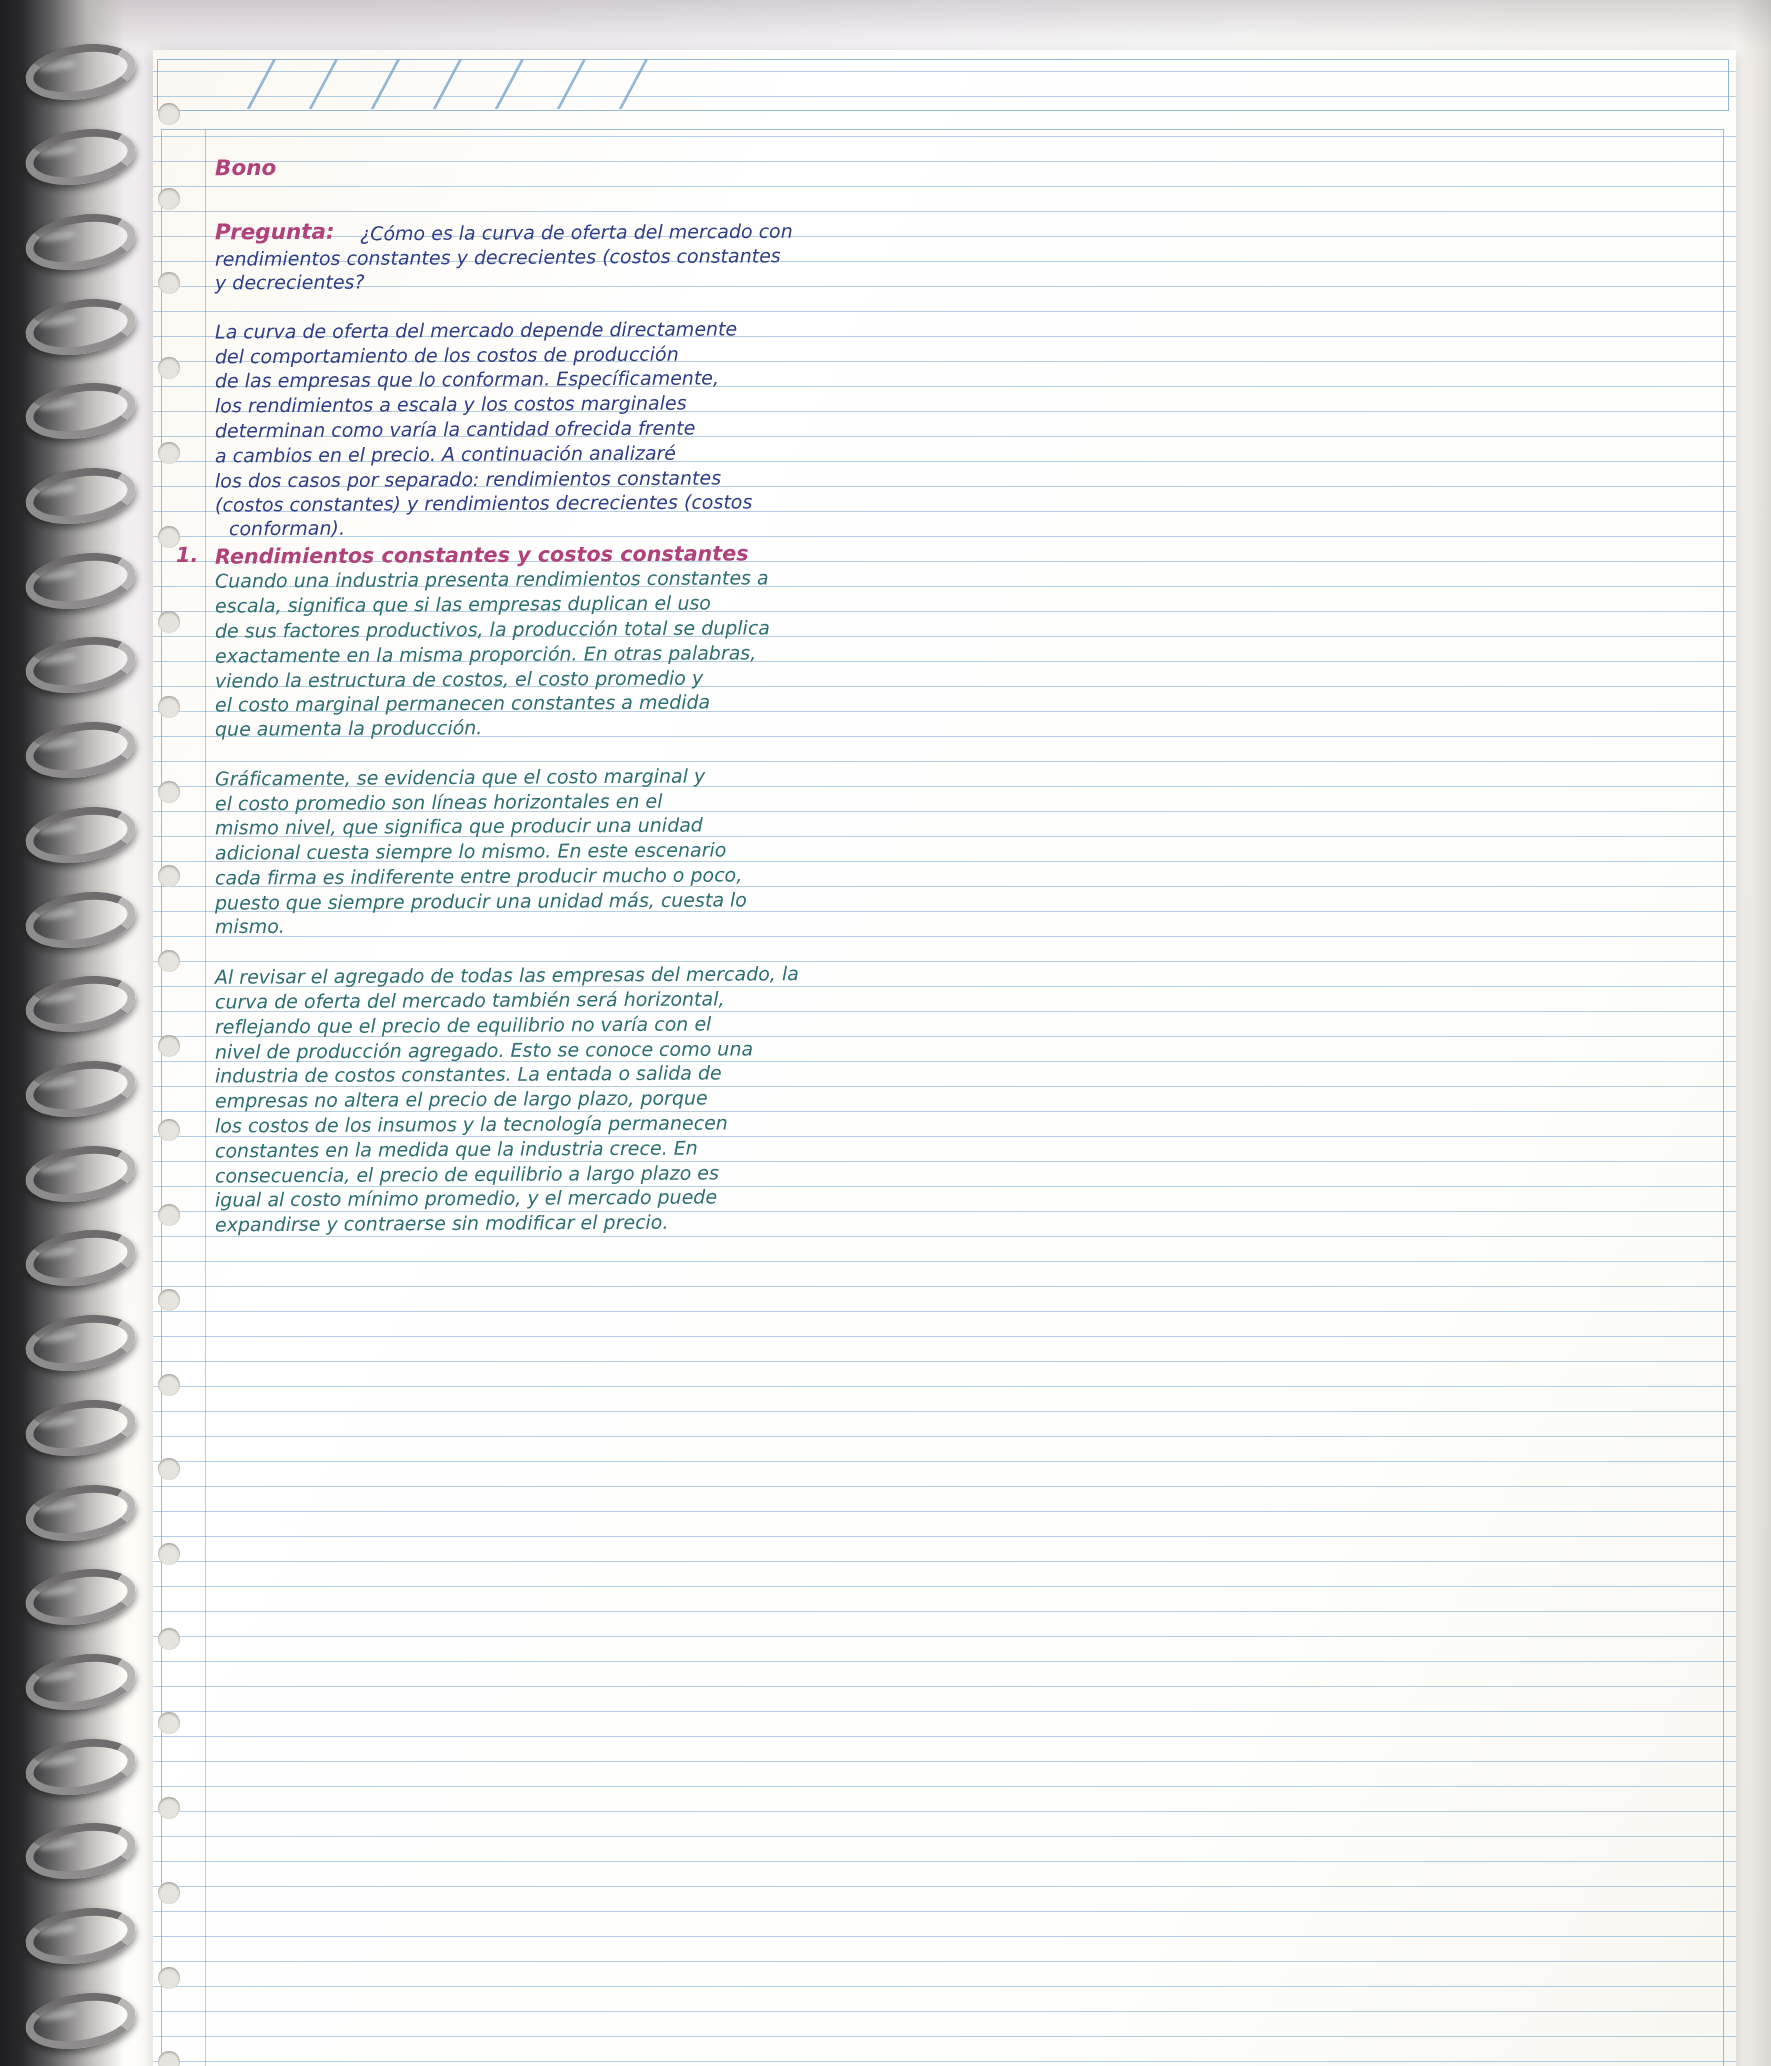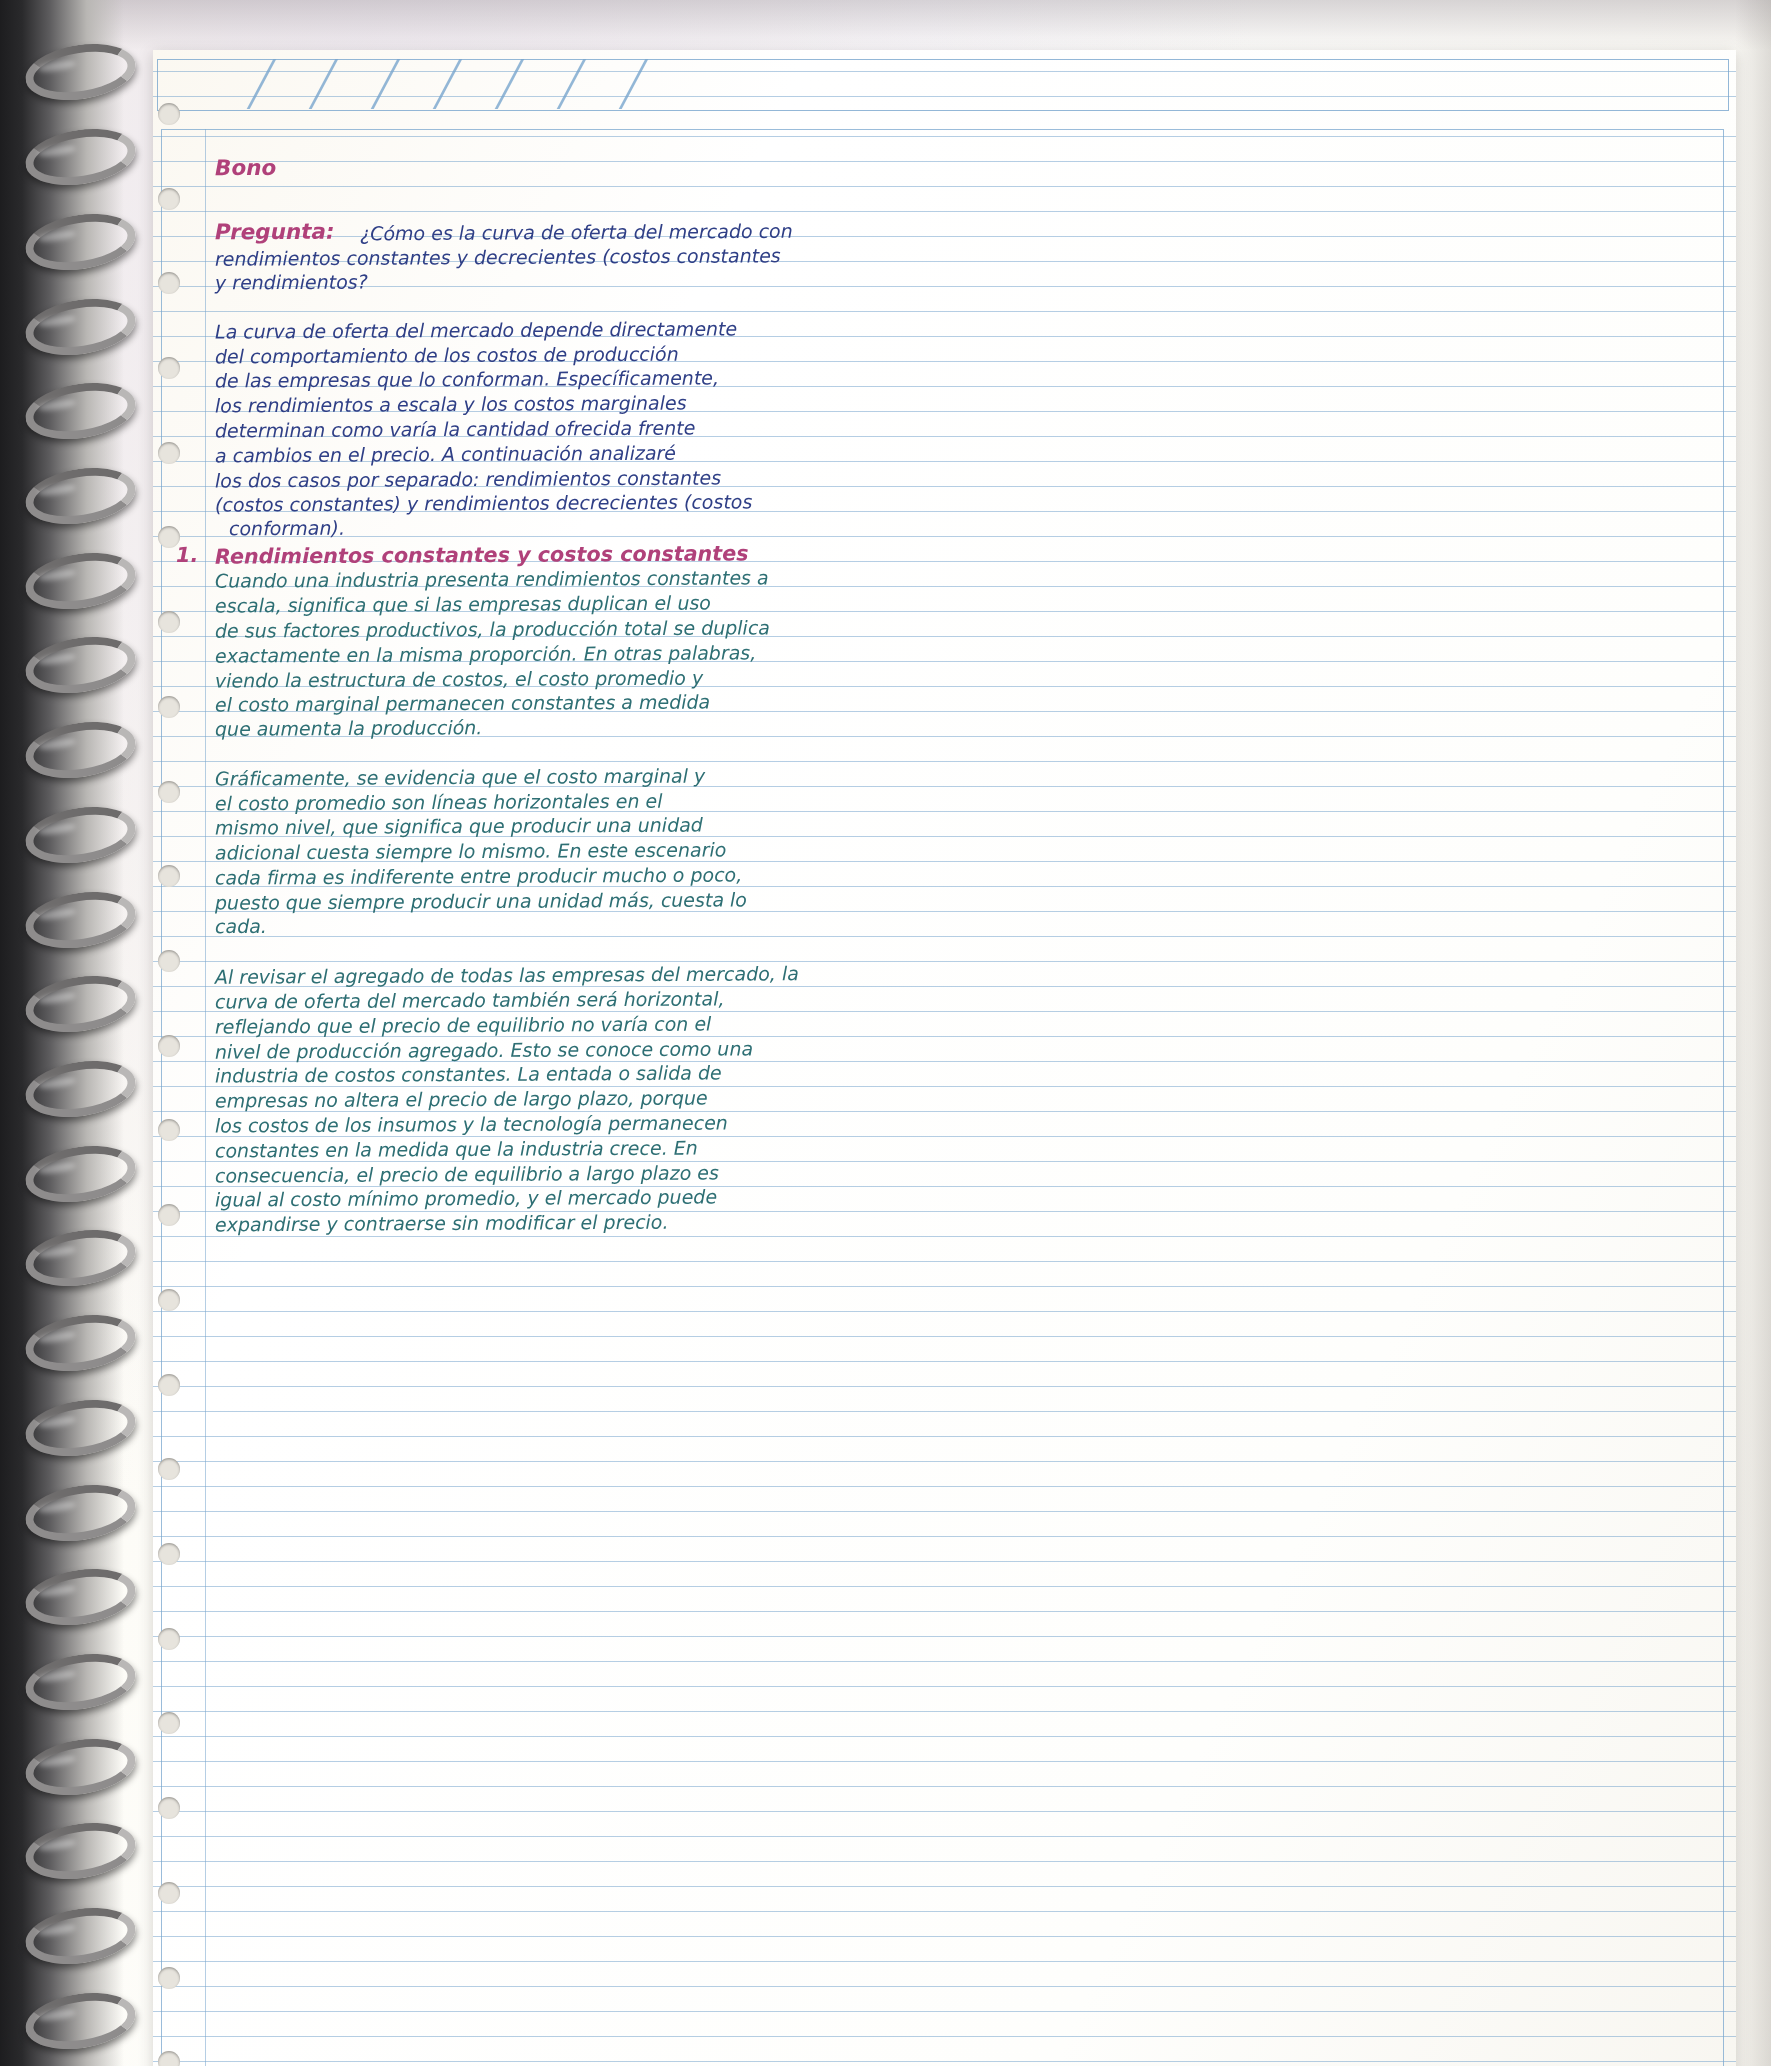--- a/index.html
+++ b/index.html
@@ -189,21 +189,21 @@
     </div>
 
     <div class="margin-box"></div>
     <div class="vmargin" style="left:52px"></div>
 
     <div class="line heading ink-pink" style="left:62px; top:105px;">Bono</div>
 
     <div class="line heading ink-pink" style="left:62px; top:169px;">Pregunta:</div>
     <div class="line ink-blue" style="left:207px; top:170px;">¿Cómo es la curva de oferta del mercado con</div>
     <div class="line ink-blue" style="left:62px; top:195px;">rendimientos constantes y decrecientes (costos constantes</div>
-    <div class="line ink-blue" style="left:62px; top:220px;">y rendimientos?</div>
+    <div class="line ink-blue" style="left:62px; top:220px;">y decrecientes?</div>
 
     <div class="line ink-blue" style="left:62px; top:268px;">La curva de oferta del mercado depende directamente</div>
     <div class="line ink-blue" style="left:62px; top:293px;">del comportamiento de los costos de producción</div>
     <div class="line ink-blue" style="left:62px; top:317px;">de las empresas que lo conforman. Específicamente,</div>
     <div class="line ink-blue" style="left:62px; top:342px;">los rendimientos a escala y los costos marginales</div>
     <div class="line ink-blue" style="left:62px; top:367px;">determinan como varía la cantidad ofrecida frente</div>
     <div class="line ink-blue" style="left:62px; top:392px;">a cambios en el precio. A continuación analizaré</div>
     <div class="line ink-blue" style="left:62px; top:417px;">los dos casos por separado: rendimientos constantes</div>
     <div class="line ink-blue" style="left:62px; top:441px;">(costos constantes) y rendimientos decrecientes (costos</div>
     <div class="line ink-blue" style="left:76px; top:466px;">conforman).</div>
@@ -218,21 +218,21 @@
     <div class="line ink-teal" style="left:62px; top:617px;">viendo la estructura de costos, el costo promedio y</div>
     <div class="line ink-teal" style="left:62px; top:641px;">el costo marginal permanecen constantes a medida</div>
     <div class="line ink-teal" style="left:62px; top:666px;">que aumenta la producción.</div>
 
     <div class="line ink-teal" style="left:62px; top:715px;">Gráficamente, se evidencia que el costo marginal y</div>
     <div class="line ink-teal" style="left:62px; top:740px;">el costo promedio son líneas horizontales en el</div>
     <div class="line ink-teal" style="left:62px; top:764px;">mismo nivel, que significa que producir una unidad</div>
     <div class="line ink-teal" style="left:62px; top:789px;">adicional cuesta siempre lo mismo. En este escenario</div>
     <div class="line ink-teal" style="left:62px; top:814px;">cada firma es indiferente entre producir mucho o poco,</div>
     <div class="line ink-teal" style="left:62px; top:839px;">puesto que siempre producir una unidad más, cuesta lo</div>
-    <div class="line ink-teal" style="left:62px; top:864px;">cada.</div>
+    <div class="line ink-teal" style="left:62px; top:864px;">mismo.</div>
 
     <div class="line ink-teal" style="left:62px; top:913px;">Al revisar el agregado de todas las empresas del mercado, la</div>
     <div class="line ink-teal" style="left:62px; top:938px;">curva de oferta del mercado también será horizontal,</div>
     <div class="line ink-teal" style="left:62px; top:963px;">reflejando que el precio de equilibrio no varía con el</div>
     <div class="line ink-teal" style="left:62px; top:988px;">nivel de producción agregado. Esto se conoce como una</div>
     <div class="line ink-teal" style="left:62px; top:1012px;">industria de costos constantes. La entada o salida de</div>
     <div class="line ink-teal" style="left:62px; top:1037px;">empresas no altera el precio de largo plazo, porque</div>
     <div class="line ink-teal" style="left:62px; top:1062px;">los costos de los insumos y la tecnología permanecen</div>
     <div class="line ink-teal" style="left:62px; top:1087px;">constantes en la medida que la industria crece. En</div>
     <div class="line ink-teal" style="left:62px; top:1112px;">consecuencia, el precio de equilibrio a largo plazo es</div>

